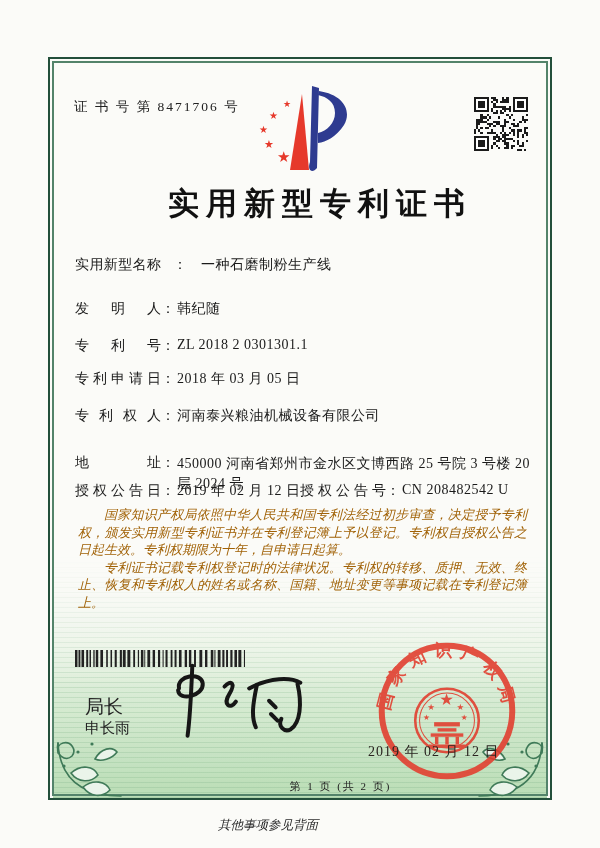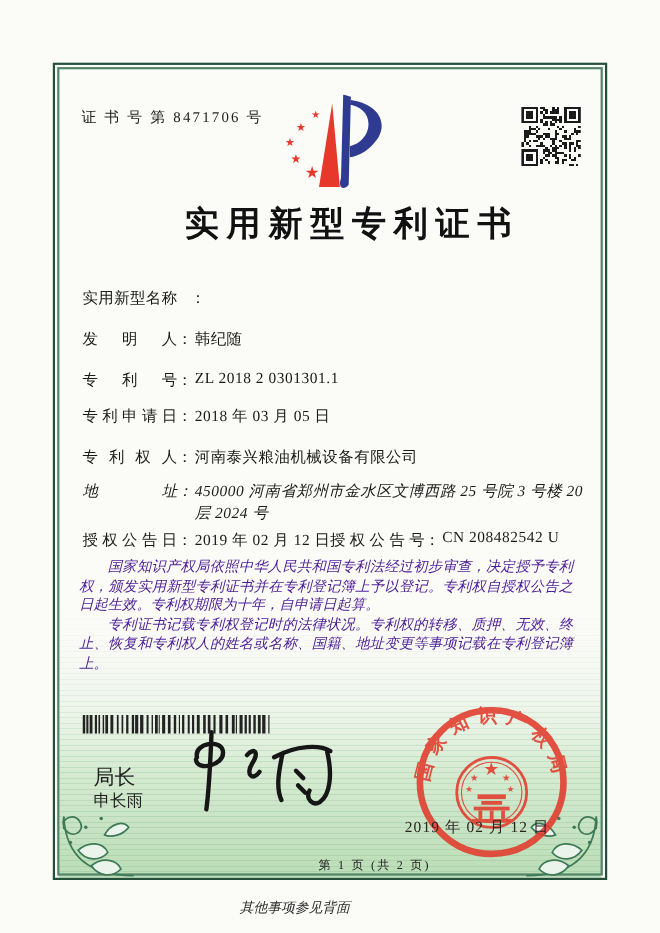--- a/index.html
+++ b/index.html
@@ -41,23 +41,23 @@
     display:inline-block;width:86px;
     text-align:justify;text-align-last:justify;
     flex:0 0 86px;
   }
   .colon{flex:0 0 auto;}
   .fvalue{margin-left:2px;letter-spacing:.5px;}
   .fvalue.wrap{width:368px;line-height:19.5px;}
 
   
   .paras{
-    left:72px;top:506px;width:449px;
+    left:78px;top:506px;width:449px;
     font-size:13px;line-height:17.6px;font-style:italic;
-    text-align:justify;color:#4c1d95;
+    text-align:justify;color:#a16207;
   }
   .paras p{margin:0;text-indent:2em;}
 
   
   .signer-title{left:85px;top:694px;font-size:19px;color:#222;font-family:"Liberation Sans","DejaVu Sans",sans-serif;}
   .signer-name{left:85px;top:719px;font-size:15px;color:#222;font-family:"Liberation Sans","DejaVu Sans",sans-serif;}
   .seal-date{
     left:368px;top:743px;width:150px;font-size:14px;color:#2a2420;
     letter-spacing:1px;z-index:6;
   }
@@ -295,23 +295,24 @@
     <rect x="18" y="0" width="7" height="7" fill="#1b1b1b"></rect>
     <rect x="19" y="1" width="5" height="5" fill="#ffffff"></rect>
     <rect x="20" y="2" width="3" height="3" fill="#1b1b1b"></rect>
     <rect x="0" y="18" width="7" height="7" fill="#1b1b1b"></rect>
     <rect x="1" y="19" width="5" height="5" fill="#ffffff"></rect>
     <rect x="2" y="20" width="3" height="3" fill="#1b1b1b"></rect>
   </svg>
 
 <div class="abs title">实用新型专利证书</div>
 
-<div class="frow" style="top:262px;gap:12px;">
+<div class="frow" style="top:256px;gap:12px;">
   <span class="flabel">实用新型名称</span>
     <span class="colon">：</span>
+  <span class="fvalue">一种石磨制粉生产线</span>
 </div>
 <div class="frow" style="top:300px;">
   <span class="flabel">发明人</span>
     <span class="colon">：</span>
   <span class="fvalue">韩纪随</span>
 </div>
 <div class="frow" style="top:337px;">
   <span class="flabel">专利号</span>
     <span class="colon">：</span>
   <span class="fvalue">ZL 2018 2 0301301.1</span>
@@ -319,21 +320,21 @@
 <div class="frow" style="top:370px;">
   <span class="flabel">专利申请日</span>
     <span class="colon">：</span>
   <span class="fvalue">2018 年 03 月 05 日</span>
 </div>
 <div class="frow" style="top:407px;">
   <span class="flabel">专利权人</span>
     <span class="colon">：</span>
   <span class="fvalue">河南泰兴粮油机械设备有限公司</span>
 </div>
-<div class="frow" style="top:438px;font-style:italic;">
+<div class="frow" style="top:454px;">
   <span class="flabel">地址</span>
     <span class="colon">：</span>
   <span class="fvalue wrap">450000 河南省郑州市金水区文博西路 25 号院 3 号楼 20 层 2024 号</span>
 </div>
 <div class="frow" style="top:482px;">
   <span class="flabel">授权公告日</span>
     <span class="colon">：</span>
   <span class="fvalue">2019 年 02 月 12 日</span>
 </div>
 <div class="frow" style="top:482px;left:300px;">

